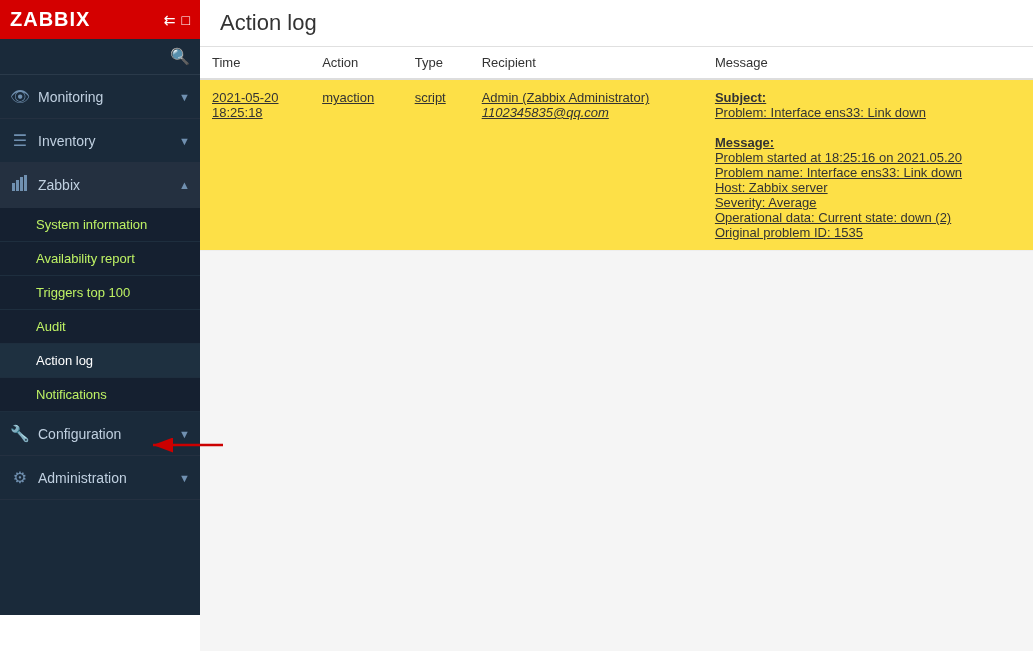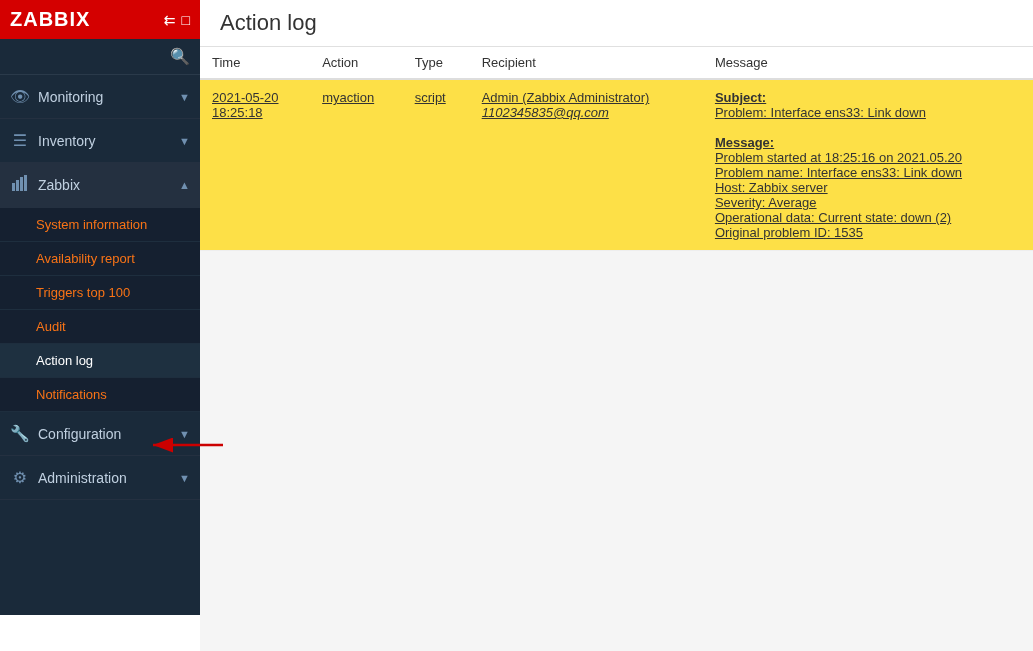--- a/index.html
+++ b/index.html
@@ -65,21 +65,21 @@
     .nav-item-icon { width: 20px; text-align: center; font-size: 16px; color: #7090b0; }
     .nav-item-label { flex: 1; }
     .nav-item-arrow { font-size: 11px; color: #7090b0; }
 
     .sub-nav {
       background: #152030;
     }
     .sub-nav-item {
       padding: 9px 10px 9px 36px;
       cursor: pointer;
-      color: #f97316;
+      color: #bef264;
       font-size: 13px;
       border-bottom: 1px solid #1e2e3e;
     }
     .sub-nav-item.active {
       background: #1e3040;
       color: #fff;
     }
 
     
     #main {

